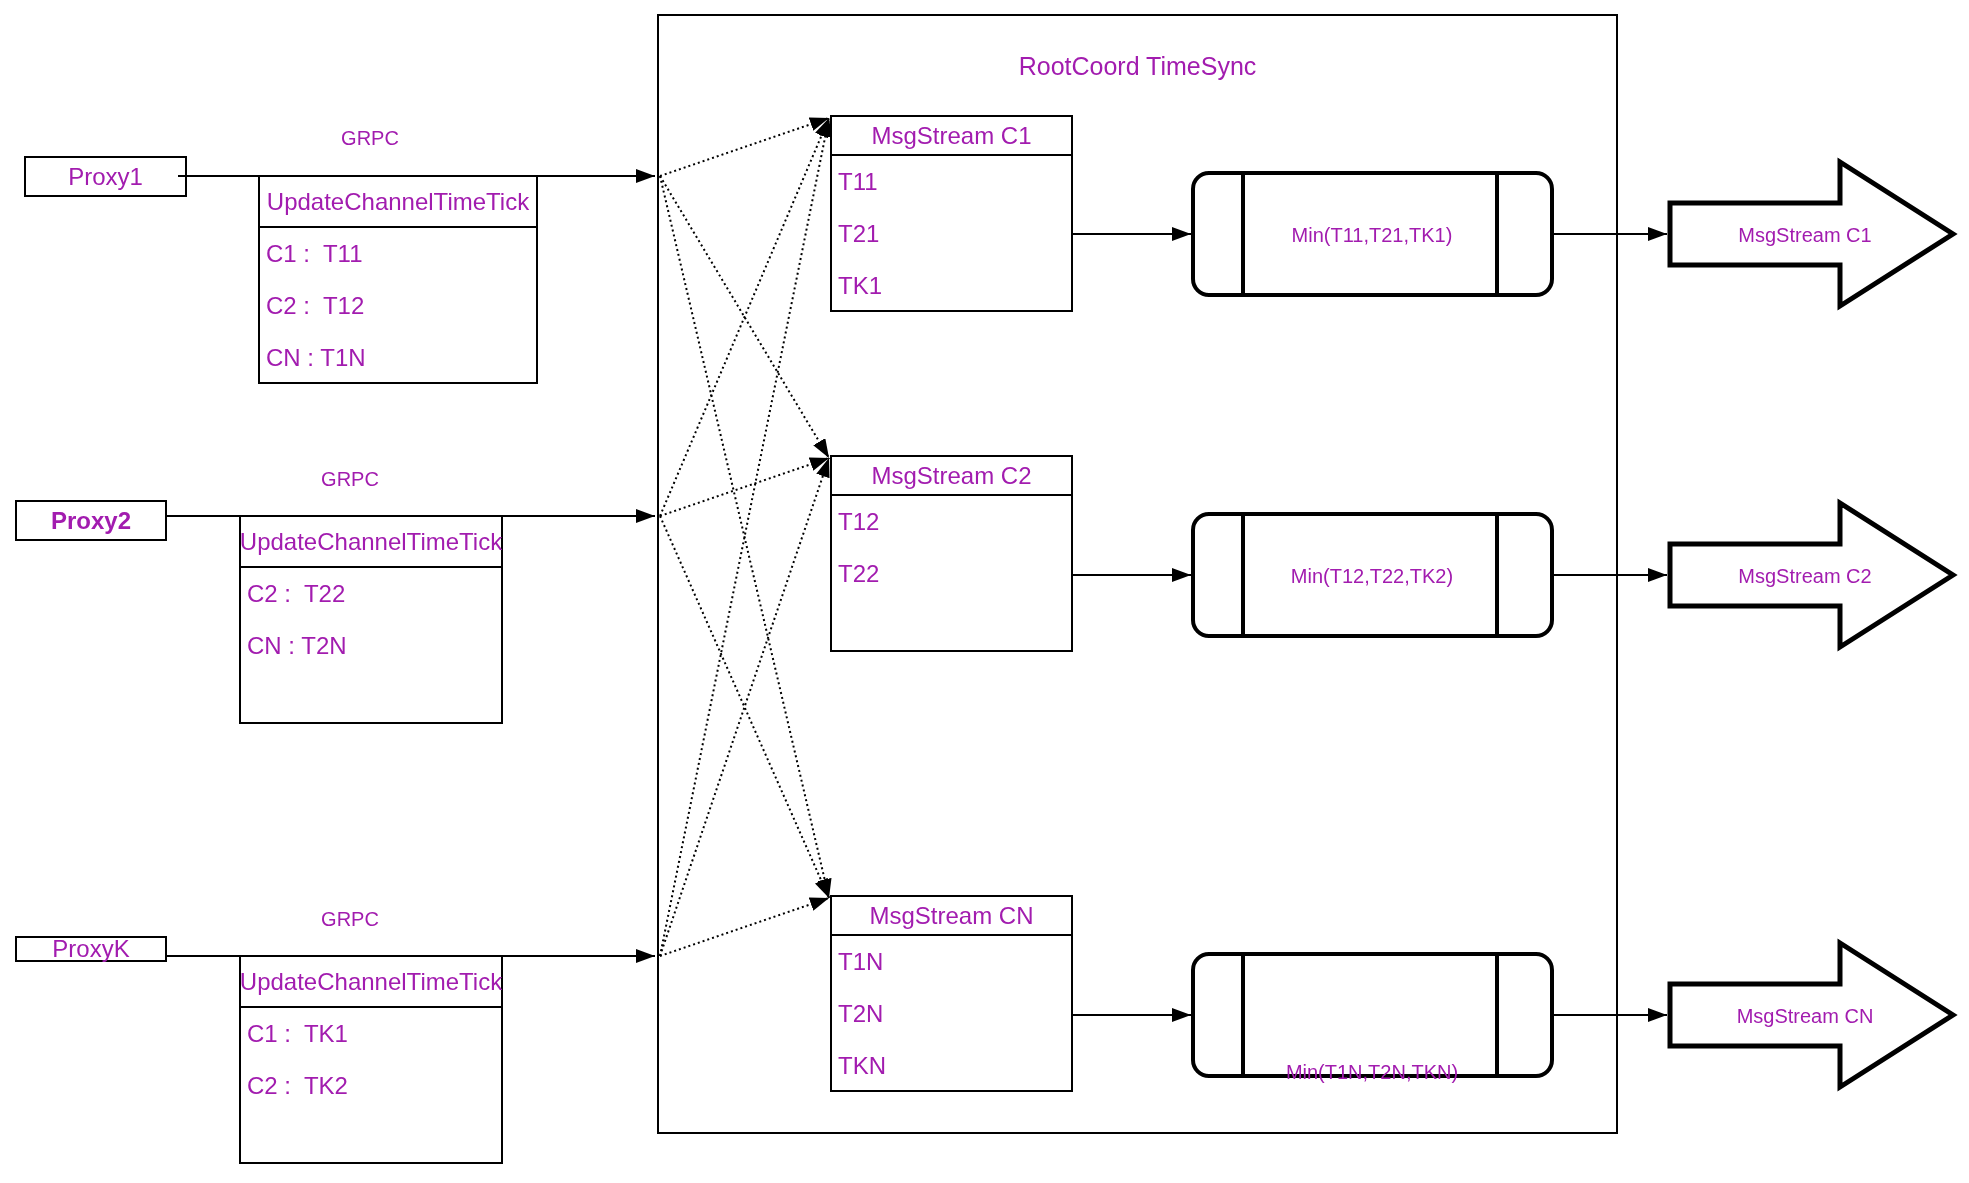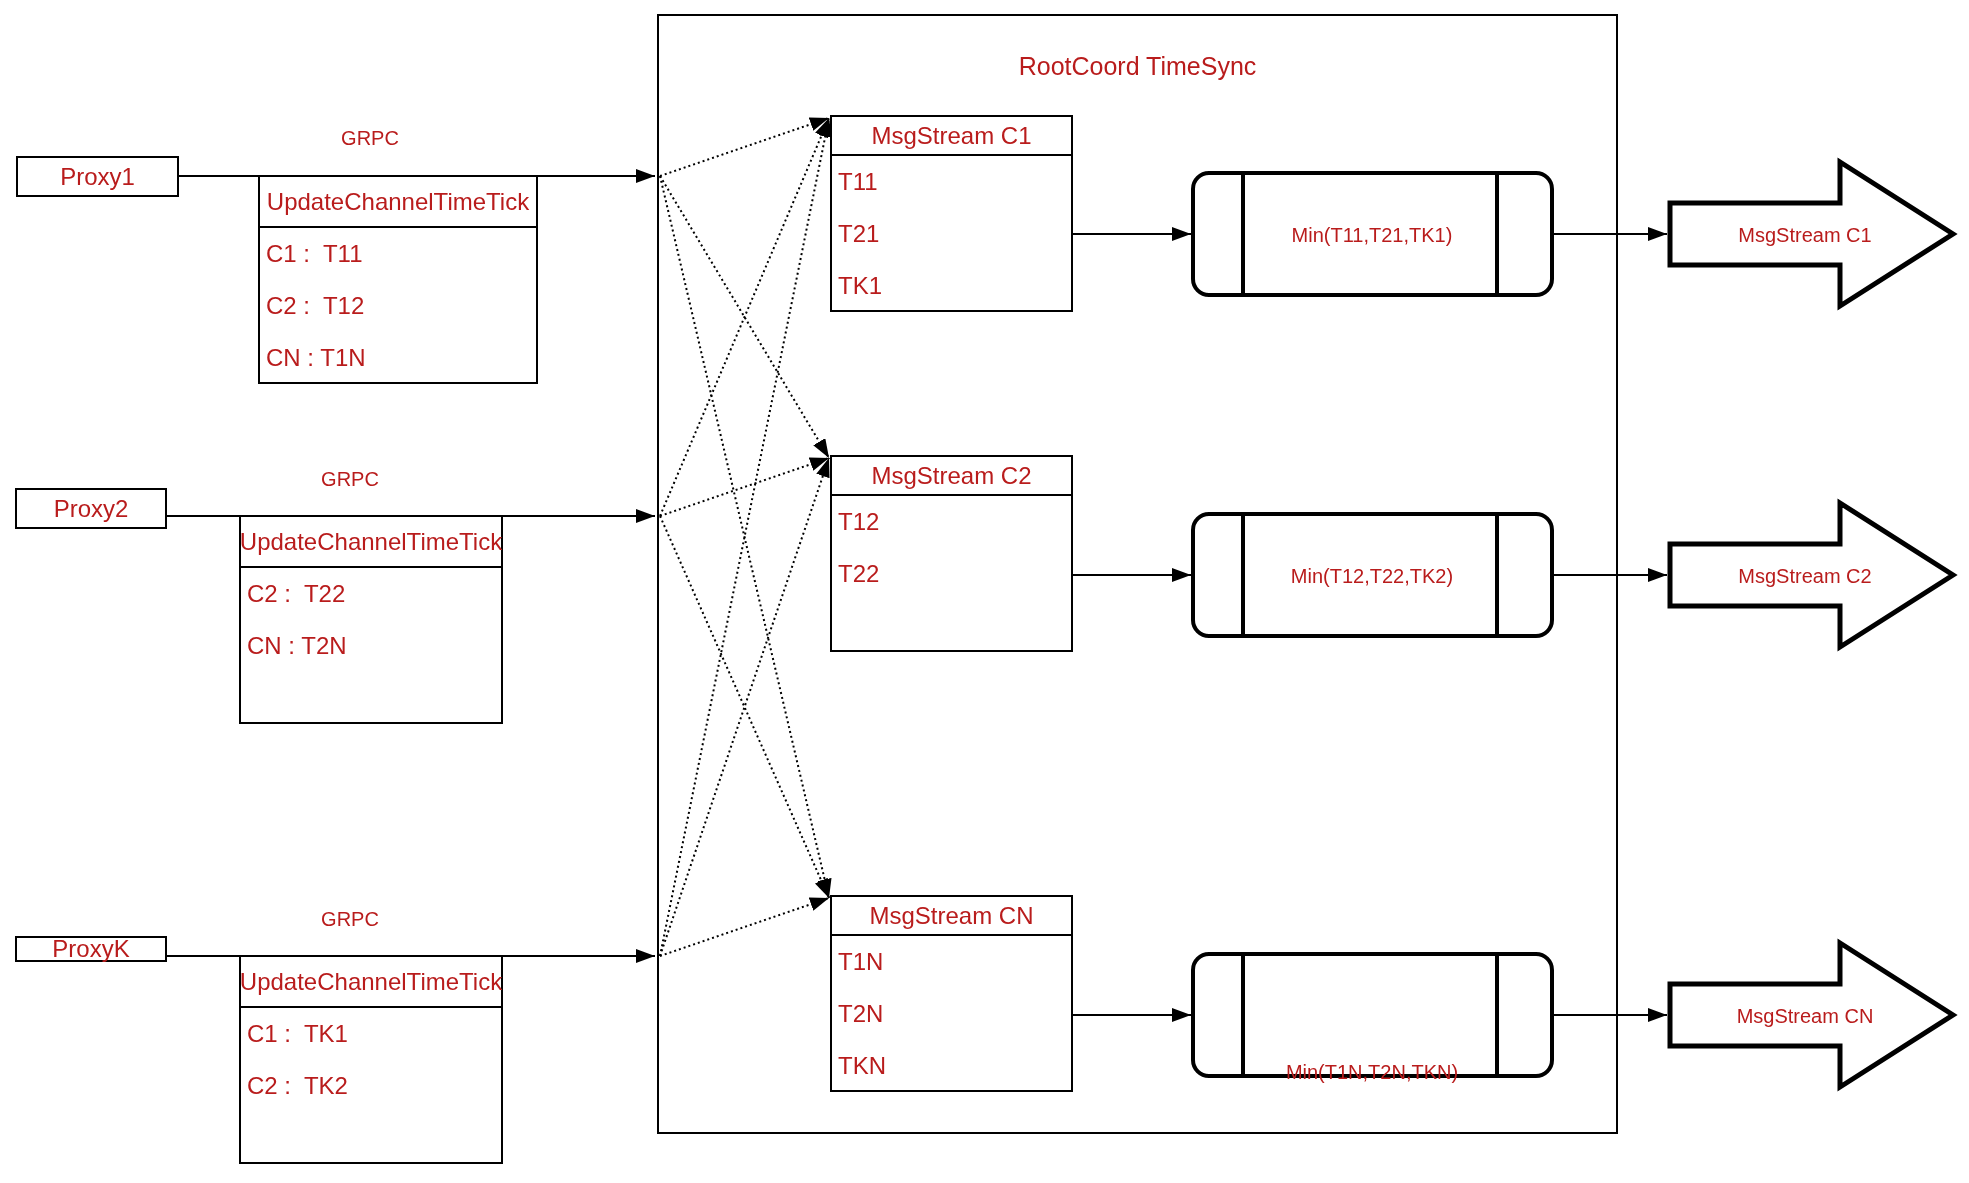--- a/index.html
+++ b/index.html
@@ -1,19 +1,19 @@
 <!DOCTYPE html>
 <html><head>
 <meta charset="utf-8">
 <style>
   html,body{margin:0;padding:0;background:#ffffff;}
   *{box-sizing:border-box;}
   .canvas{
     position:relative;width:1969px;height:1183px;background:#ffffff;
-    font-family:"Liberation Sans",sans-serif;color:#b91c1c;overflow:hidden;
+    font-family:"Liberation Sans",sans-serif;color:#a21caf;overflow:hidden;
   }
   svg.wires{position:absolute;left:0;top:0;z-index:2;}
   .shape{position:absolute;border:2px solid #000;background:#fff;z-index:1;}
   .rootbox{position:absolute;border:2px solid #000;background:transparent;z-index:0;}
   .root-title{position:absolute;left:0;right:0;top:36px;text-align:center;font-size:25px;}
   .proxy{display:flex;align-items:center;justify-content:center;font-size:24px;}
   .dtable{display:flex;flex-direction:column;}
   .dtable .thead{border-bottom:2px solid #000;display:flex;align-items:center;justify-content:center;font-size:24px;white-space:pre;flex:0 0 auto;}
   .dtable .trow{display:flex;align-items:center;padding-left:6px;font-size:24px;white-space:pre;flex:0 0 auto;height:52px;}
   .flabel{position:absolute;transform:translate(-50%,-50%);font-size:20px;white-space:nowrap;z-index:3;}
@@ -76,21 +76,21 @@
       <line x1="1497" y1="954" x2="1497" y2="1076"></line>
     </g>
 
     <g fill="#fff" stroke="#000" stroke-width="5" stroke-linejoin="miter">
       <path d="M1670 203 H1840 V162 L1953 234 L1840 306 V265 H1670 Z"></path>
       <path d="M1670 544 H1840 V503 L1953 575 L1840 647 V606 H1670 Z"></path>
       <path d="M1670 984 H1840 V943 L1953 1015 L1840 1087 V1046 H1670 Z"></path>
     </g>
   </svg>
 
-  <div class="shape proxy" style="left:16px;top:156px;width:163px;height:41px;">
+  <div class="shape proxy" style="left:24px;top:156px;width:163px;height:41px;">
     <span>Proxy1</span>
   </div>
   <div class="flabel" style="left:370px;top:138px;">GRPC</div>
 
   <div class="shape dtable" style="left:258px;top:175px;width:280px;height:209px;">
     <div class="thead" style="height:51px;">UpdateChannelTimeTick</div>
     <div class="trow">C1 :  T11</div>
     <div class="trow">C2 :  T12</div>
     <div class="trow">CN : T1N</div>
   </div>
@@ -98,21 +98,21 @@
   <div class="shape dtable" style="left:830px;top:115px;width:243px;height:197px;">
     <div class="thead" style="height:39px;">MsgStream C1</div>
     <div class="trow">T11</div>
     <div class="trow">T21</div>
     <div class="trow">TK1</div>
   </div>
 
   <div class="flabel" style="left:1372px;top:235px;">Min(T11,T21,TK1)</div>
   <div class="flabel" style="left:1805px;top:235px;">MsgStream C1</div>
 
-  <div class="shape proxy" style="left:15px;top:488px;width:152px;height:41px;">
+  <div class="shape proxy" style="left:15px;top:500px;width:152px;height:41px;font-weight:bold;">
     <span>Proxy2</span>
   </div>
   <div class="flabel" style="left:350px;top:479px;">GRPC</div>
 
   <div class="shape dtable" style="left:239px;top:515px;width:264px;height:209px;">
     <div class="thead" style="height:51px;">UpdateChannelTimeTick</div>
     <div class="trow">C2 :  T22</div>
     <div class="trow">CN : T2N</div>
   </div>
 

